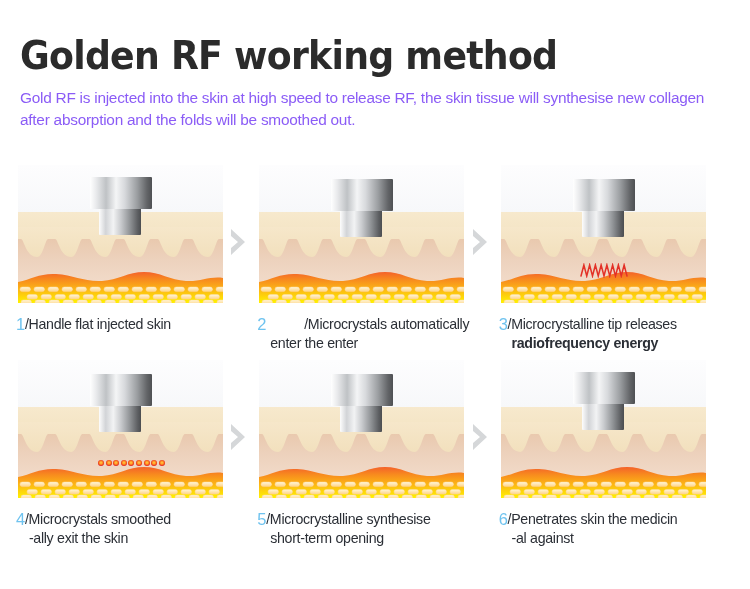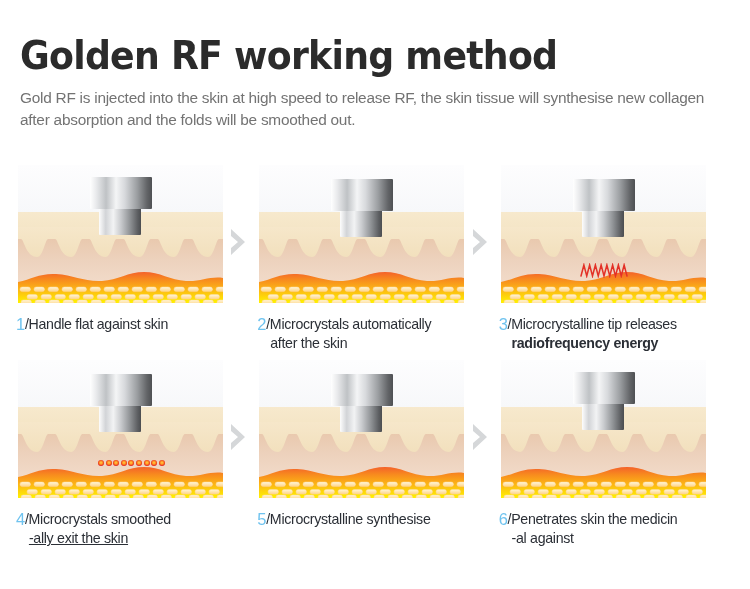--- a/index.html
+++ b/index.html
@@ -37,21 +37,21 @@
     line-height: 1.0;
     transform: scaleX(0.93);
     transform-origin: left center;
     white-space: nowrap;
   }
 
   .subtitle {
     margin-top: 12px;
     font-size: 15.4px;
     line-height: 1.45;
-    color: #737373;
+    color: #8b5cf6;
     letter-spacing: -0.25px;
     max-width: 700px;
   }
 
   
   .grid {
     position: absolute;
     left: 14px;
     top: 165px;
     width: 724px;
@@ -273,21 +273,21 @@
             </div>
     </div>
   <div class="device" style="left: 72px; top: 12px;">
     <div class="dev-top"></div>
     <div class="dev-bot"></div>
   </div>
         </div>
         <div class="caption">
           <span class="num">1</span>
           <span class="ctext">
-            <span style="display:block;">/Handle flat against skin</span>
+            <span style="display:block;">/Handle flat injected skin</span>
           </span>
         </div>
         <div class="arrow">
           <svg viewBox="0 0 22 30">
     <path d="M4,2 L18,15 L4,28 L4,21 L11,15 L4,9 Z" fill="#d5d7d9"></path>
   </svg>
         </div>
       </div>
       <div class="cell">
         <div class="illus">
@@ -391,22 +391,22 @@
               <line x1="34.199999999999996" y1="0" x2="34.199999999999996" y2="32" stroke="url(#ng1)" stroke-width="1.5" stroke-linecap="round"></line>
               <line x1="38.8" y1="0" x2="38.8" y2="32" stroke="url(#ng1)" stroke-width="1.5" stroke-linecap="round"></line>
               <line x1="43.4" y1="0" x2="43.4" y2="30.08" stroke="url(#ng1)" stroke-width="1.5" stroke-linecap="round"></line>
               <line x1="48" y1="0" x2="48" y2="27.52" stroke="url(#ng1)" stroke-width="1.5" stroke-linecap="round"></line>
   </svg>
           </div>
         </div>
         <div class="caption">
           <span class="num">2</span>
           <span class="ctext">
-            <span style="display:block;">/Microcrystals automatically</span>
-            <span style="display:block;padding-left:4px;">after the skin</span>
+            <span style="display:block;margin-left:38px;">/Microcrystals automatically</span>
+            <span style="display:block;padding-left:4px;">enter the enter</span>
           </span>
         </div>
         <div class="arrow">
           <svg viewBox="0 0 22 30">
     <path d="M4,2 L18,15 L4,28 L4,21 L11,15 L4,9 Z" fill="#d5d7d9"></path>
   </svg>
         </div>
       </div>
       <div class="cell">
         <div class="illus">
@@ -641,21 +641,21 @@
             <i></i>
             <i></i>
             <i></i>
             <i></i>
           </div>
         </div>
         <div class="caption">
           <span class="num">4</span>
           <span class="ctext">
             <span style="display:block;">/Microcrystals smoothed</span>
-            <span style="display:block;padding-left:4px;text-decoration:underline;">-ally exit the skin</span>
+            <span style="display:block;padding-left:4px;">-ally exit the skin</span>
           </span>
         </div>
         <div class="arrow">
           <svg viewBox="0 0 22 30">
     <path d="M4,2 L18,15 L4,28 L4,21 L11,15 L4,9 Z" fill="#d5d7d9"></path>
   </svg>
         </div>
       </div>
       <div class="cell">
         <div class="illus">
@@ -760,20 +760,21 @@
               <line x1="38.8" y1="0" x2="38.8" y2="22" stroke="url(#ng4)" stroke-width="1.5" stroke-linecap="round"></line>
               <line x1="43.4" y1="0" x2="43.4" y2="20.68" stroke="url(#ng4)" stroke-width="1.5" stroke-linecap="round"></line>
               <line x1="48" y1="0" x2="48" y2="18.919999999999998" stroke="url(#ng4)" stroke-width="1.5" stroke-linecap="round"></line>
   </svg>
           </div>
         </div>
         <div class="caption">
           <span class="num">5</span>
           <span class="ctext">
             <span style="display:block;">/Microcrystalline synthesise</span>
+            <span style="display:block;padding-left:4px;">short-term opening</span>
           </span>
         </div>
         <div class="arrow">
           <svg viewBox="0 0 22 30">
     <path d="M4,2 L18,15 L4,28 L4,21 L11,15 L4,9 Z" fill="#d5d7d9"></path>
   </svg>
         </div>
       </div>
       <div class="cell">
         <div class="illus">

